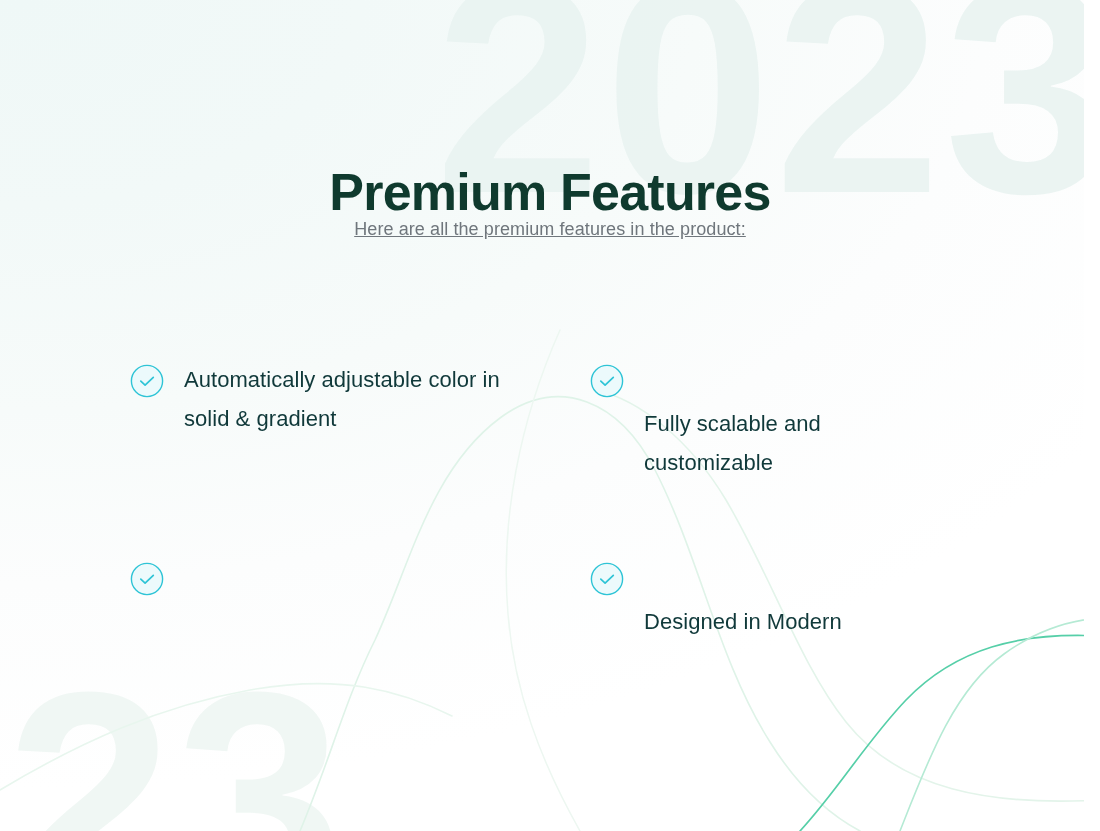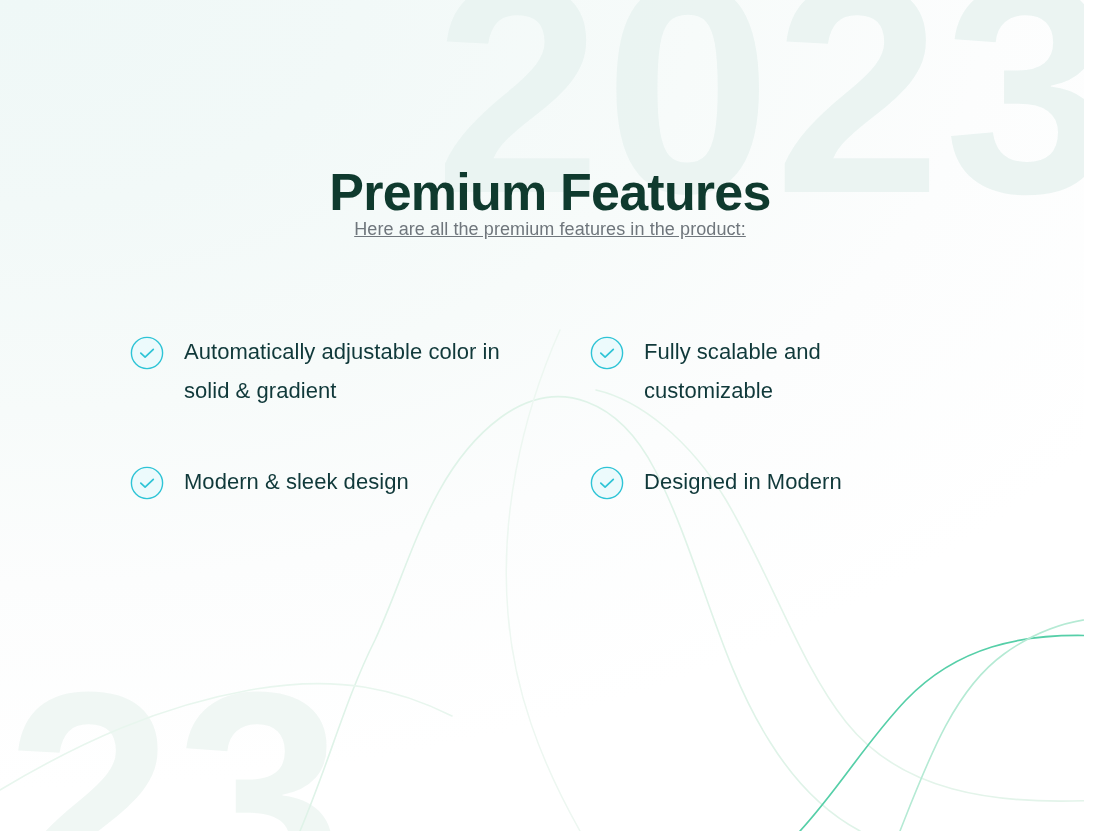--- a/index.html
+++ b/index.html
@@ -90,27 +90,27 @@
     text-align: center;
     font-size: 18px;
     font-weight: 400;
     color: #6f767c;
     letter-spacing: 0.005em;
     text-decoration: underline;
   }
 
   .features-grid {
     position: absolute;
-    top: 332px;
+    top: 360px;
     left: 130px;
     width: 840px;
     display: grid;
     grid-template-columns: 460px 380px;
     grid-auto-rows: auto;
-    row-gap: 52px;
+    row-gap: 76px;
   }
 
   .feature-item {
     display: flex;
     align-items: flex-start;
     gap: 20px;
   }
 
   .check-icon {
     flex: 0 0 auto;
@@ -123,20 +123,21 @@
   .feature-label {
     font-size: 22px;
     line-height: 1.78;
     color: #10393a;
     font-weight: 400;
     letter-spacing: 0.002em;
     max-width: 330px;
   }
   .feature-item.col-right .feature-label {
     max-width: 300px;
+    margin-top: 44px;
   }
 </style>
 </head>
 <body>
 
 <div id="stage">
 
   <div class="bg-layer">
 
     <div class="watermark watermark-top">2023</div>
@@ -192,21 +193,20 @@
         </svg>
         <span class="feature-label">Fully scalable and customizable</span>
       </div>
 
 
       <div class="feature-item col-right">
         <svg class="check-icon" viewBox="0 0 34 34">
           <circle cx="17" cy="17" r="15.6" fill="#ecfafc" stroke="#2ec4d6" stroke-width="1.4"></circle>
           <path d="M 10.8 17.1 L 15.1 21.2 L 23.3 13.3" fill="none" stroke="#2ec4d6" stroke-width="1.7" stroke-linecap="round" stroke-linejoin="round"></path>
         </svg>
-        <span class="feature-label">Modern &amp; sleek design</span>
       </div>
 
 
       <div class="feature-item col-right">
         <svg class="check-icon" viewBox="0 0 34 34">
           <circle cx="17" cy="17" r="15.6" fill="#ecfafc" stroke="#2ec4d6" stroke-width="1.4"></circle>
           <path d="M 10.8 17.1 L 15.1 21.2 L 23.3 13.3" fill="none" stroke="#2ec4d6" stroke-width="1.7" stroke-linecap="round" stroke-linejoin="round"></path>
         </svg>
         <span class="feature-label">Designed in Modern</span>
       </div>

